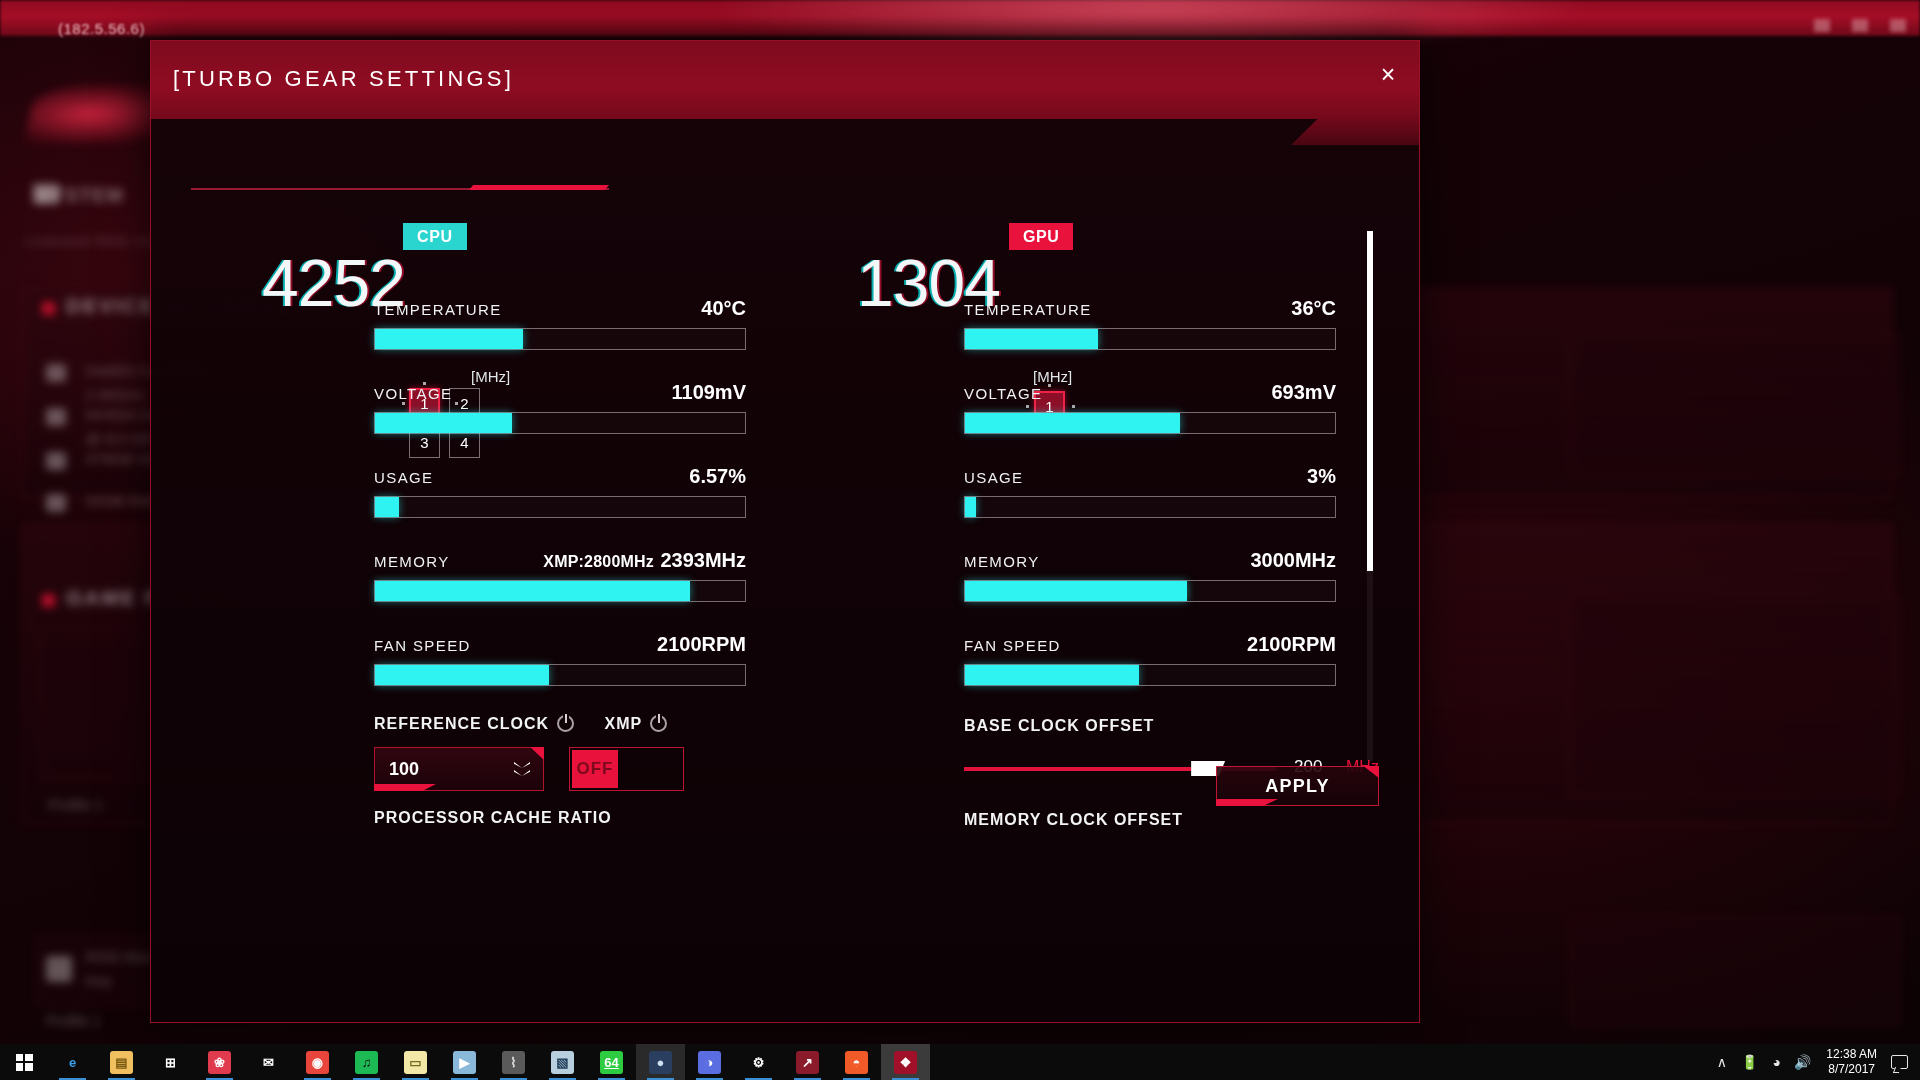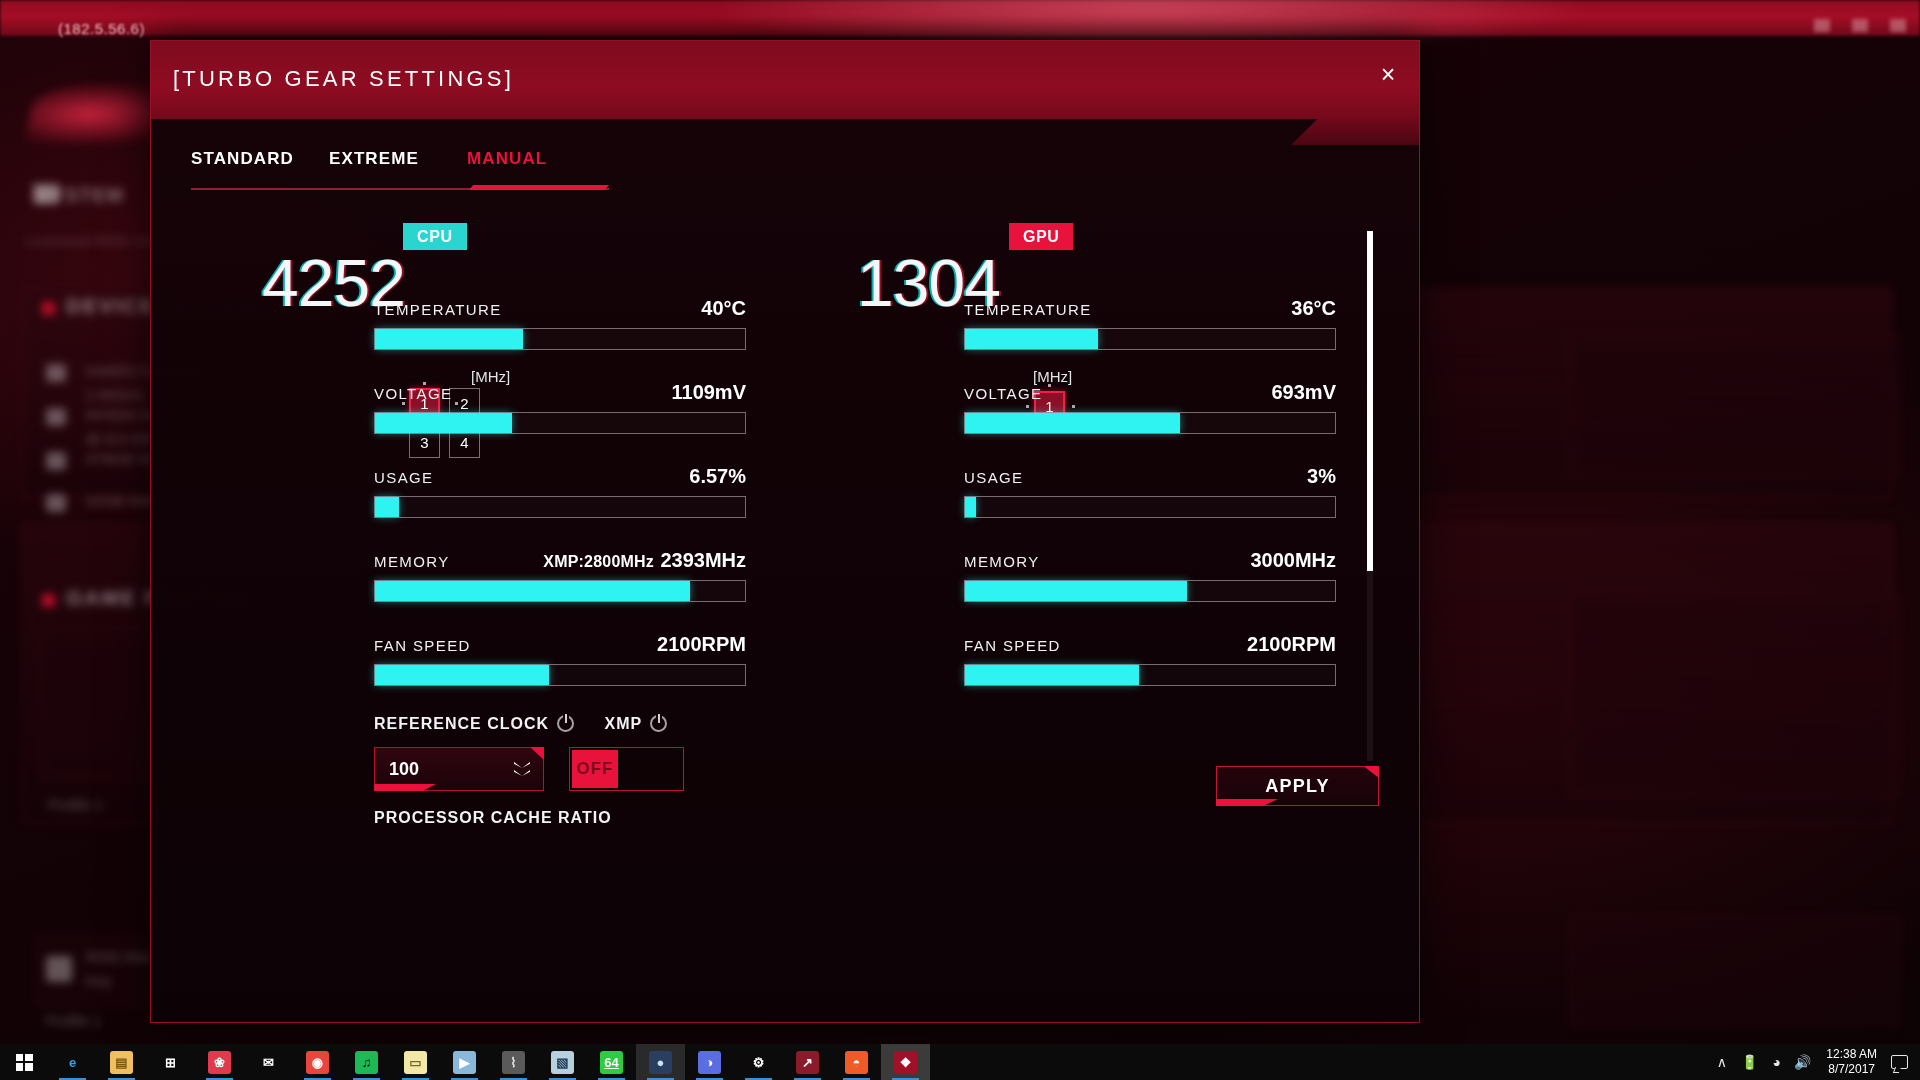--- a/index.html
+++ b/index.html
@@ -372,25 +372,20 @@
     <i></i>
   </div>
 </div>
 
 <div id="modal">
 
   <div class="modal-title-bar"></div>
   <div class="modal-title">[TURBO GEAR SETTINGS]</div>
   <div class="modal-close">×</div>
 
-  <div class="tabs">
-    <div class="tab t1">STANDARD</div>
-    <div class="tab t2">EXTREME</div>
-    <div class="tab t3 active">MANUAL</div>
-  </div>
   <div class="tab-underline"></div>
   <div class="tab-underline-active"></div>
 
   <div class="col cpu">
     <div class="badge cpu">CPU</div>
     <div class="bigval">4252</div>
     <div class="unit">[MHz]</div>
 
     <div class="cores">
       <div class="core-dot" style="left:14px; top:-6px;"></div>
@@ -510,20 +505,30 @@
           </div>
       </div>
       <div class="metric">
         <div class="lbl">FAN SPEED</div>
         <div class="val">2100RPM</div>
         <div class="bar">
             <div class="fill" style="width: 47%;"></div>
           </div>
       </div>
 
+      <div style="position:relative; margin-top:-4px;">
+        <div class="ctrl-label">BASE CLOCK OFFSET</div>
+        <div class="slider-wrap">
+          <div class="slider-track"></div>
+          <div class="slider-thumb" id="bco-thumb" style="left: 227.12px;"></div>
+          <div class="slider-num">200</div>
+          <div class="slider-unit">MHz</div>
+        </div>
+        <div class="ctrl-label" style="margin-top:30px;">MEMORY CLOCK OFFSET</div>
+      </div>
     </div>
   </div>
 
   <div class="apply">APPLY</div>
 
   <div class="scrollbar">
     <div class="thumb"></div>
   </div>
 </div>
 

